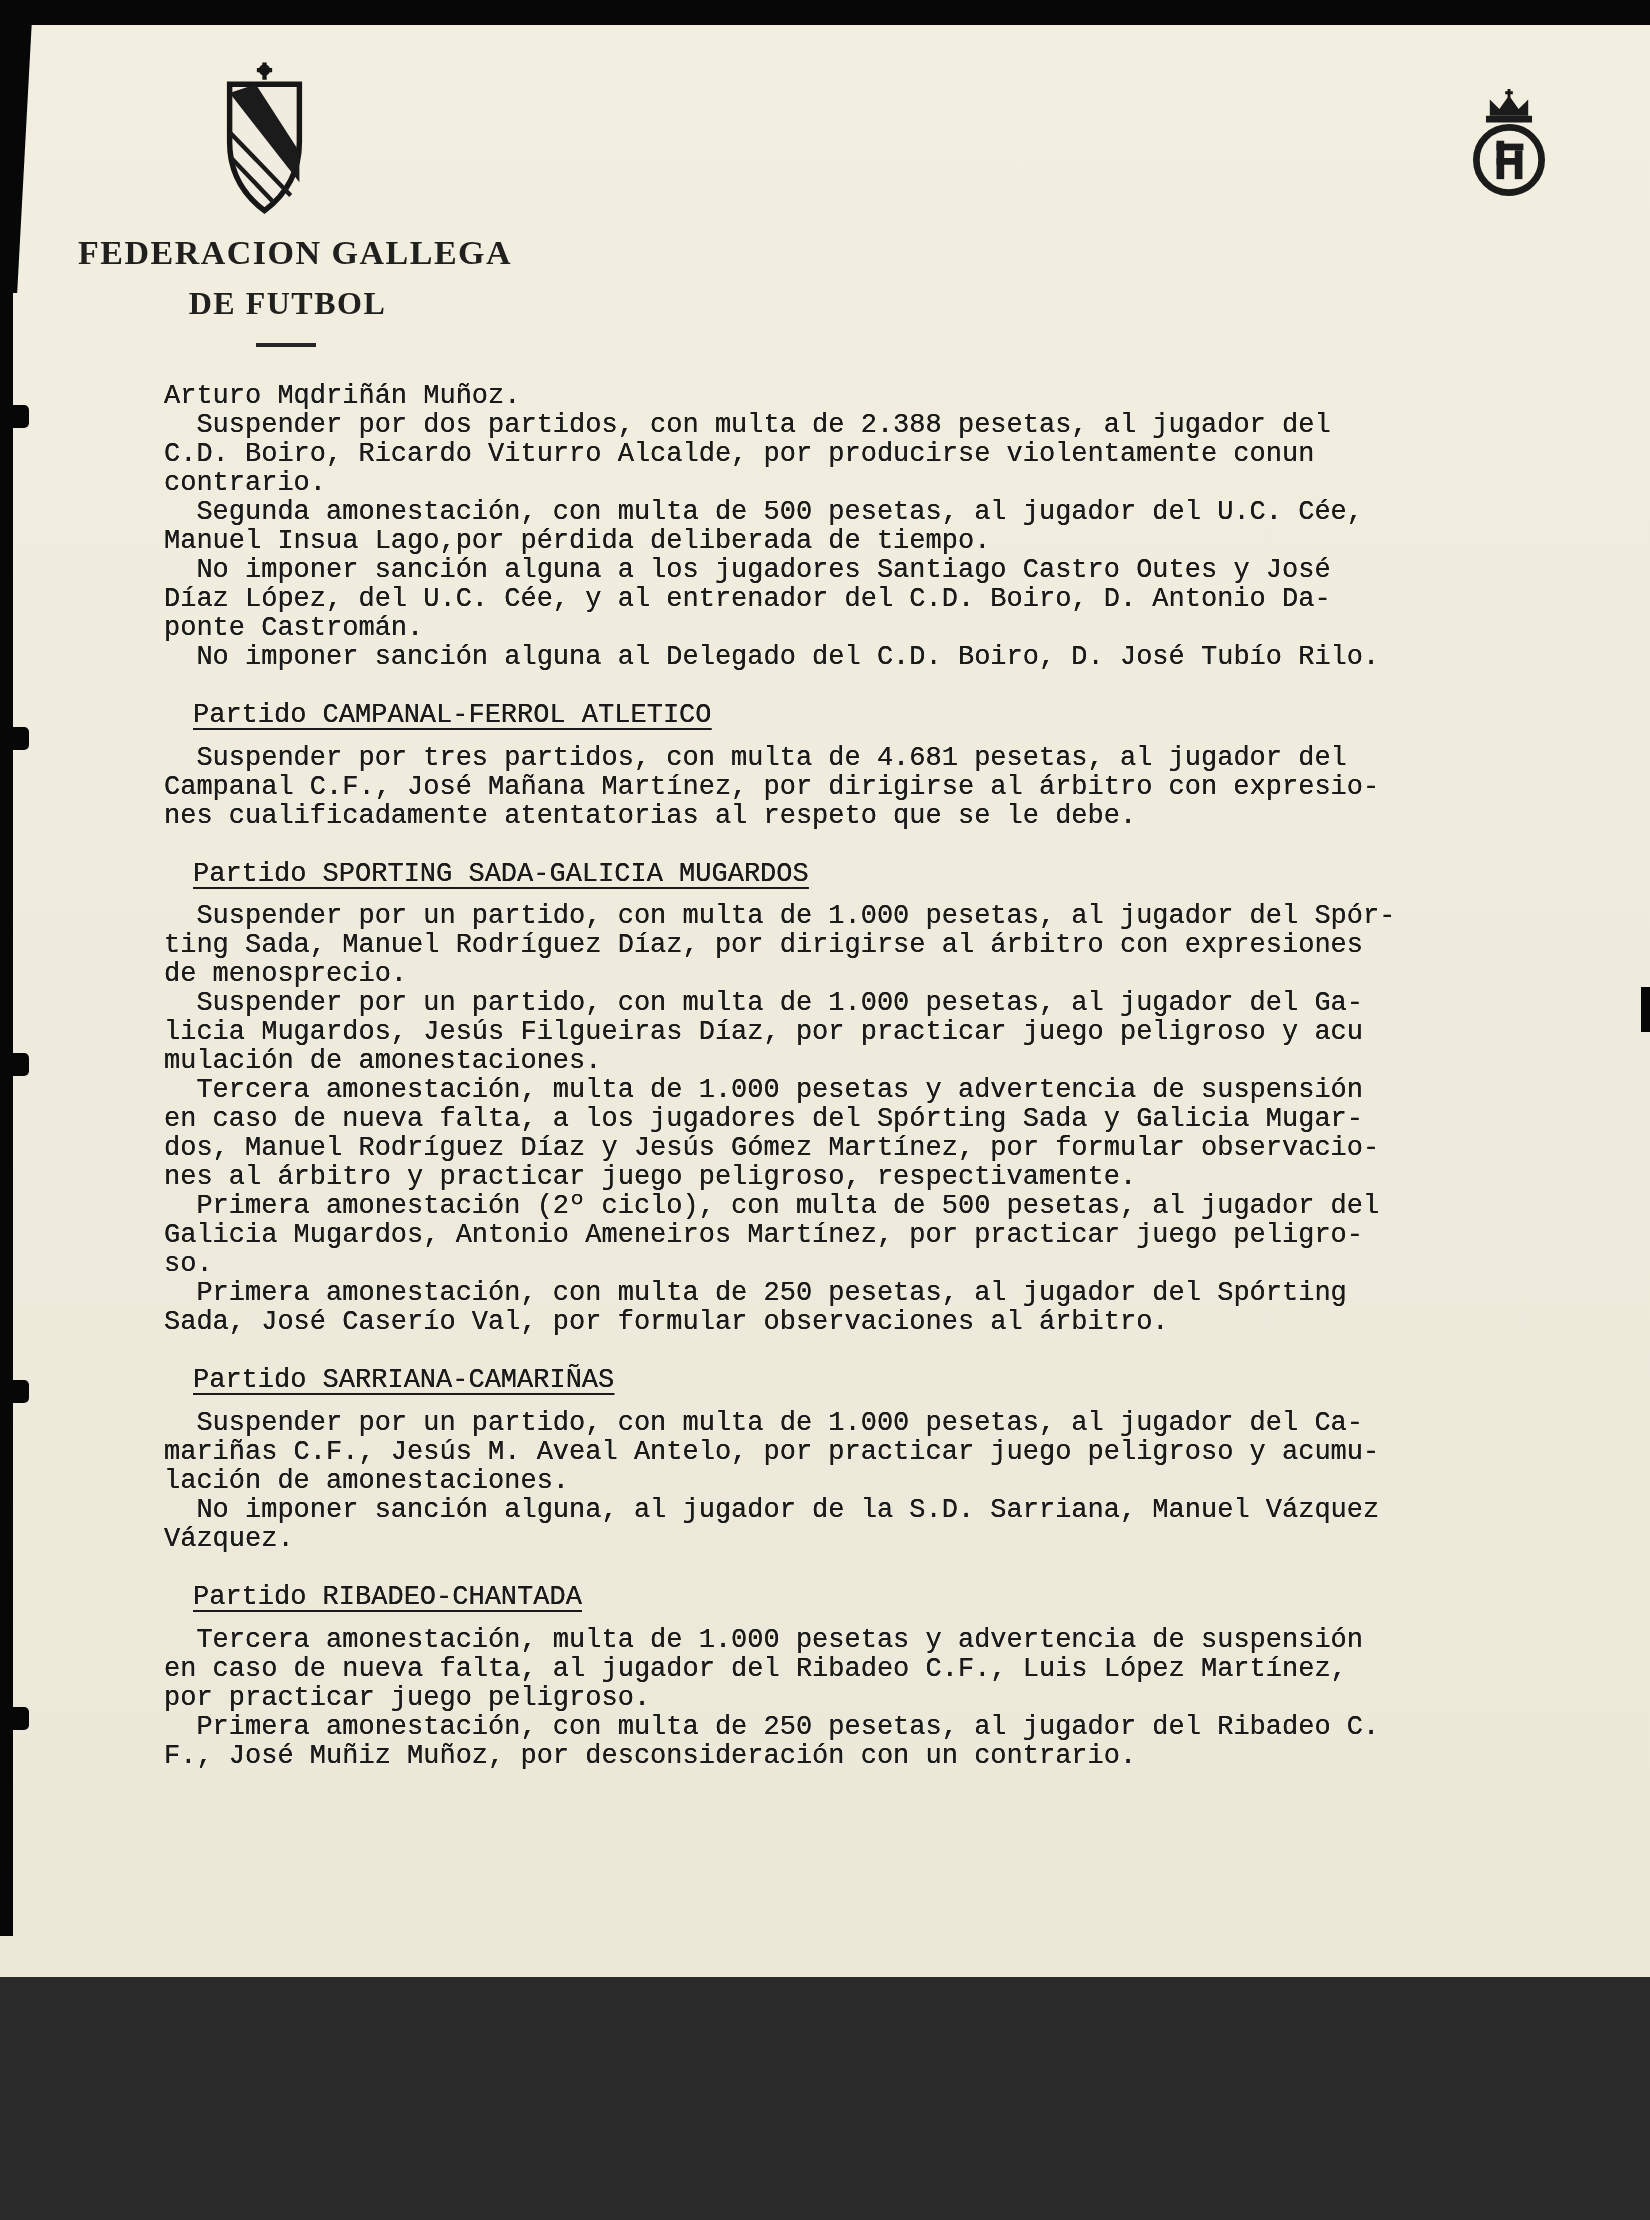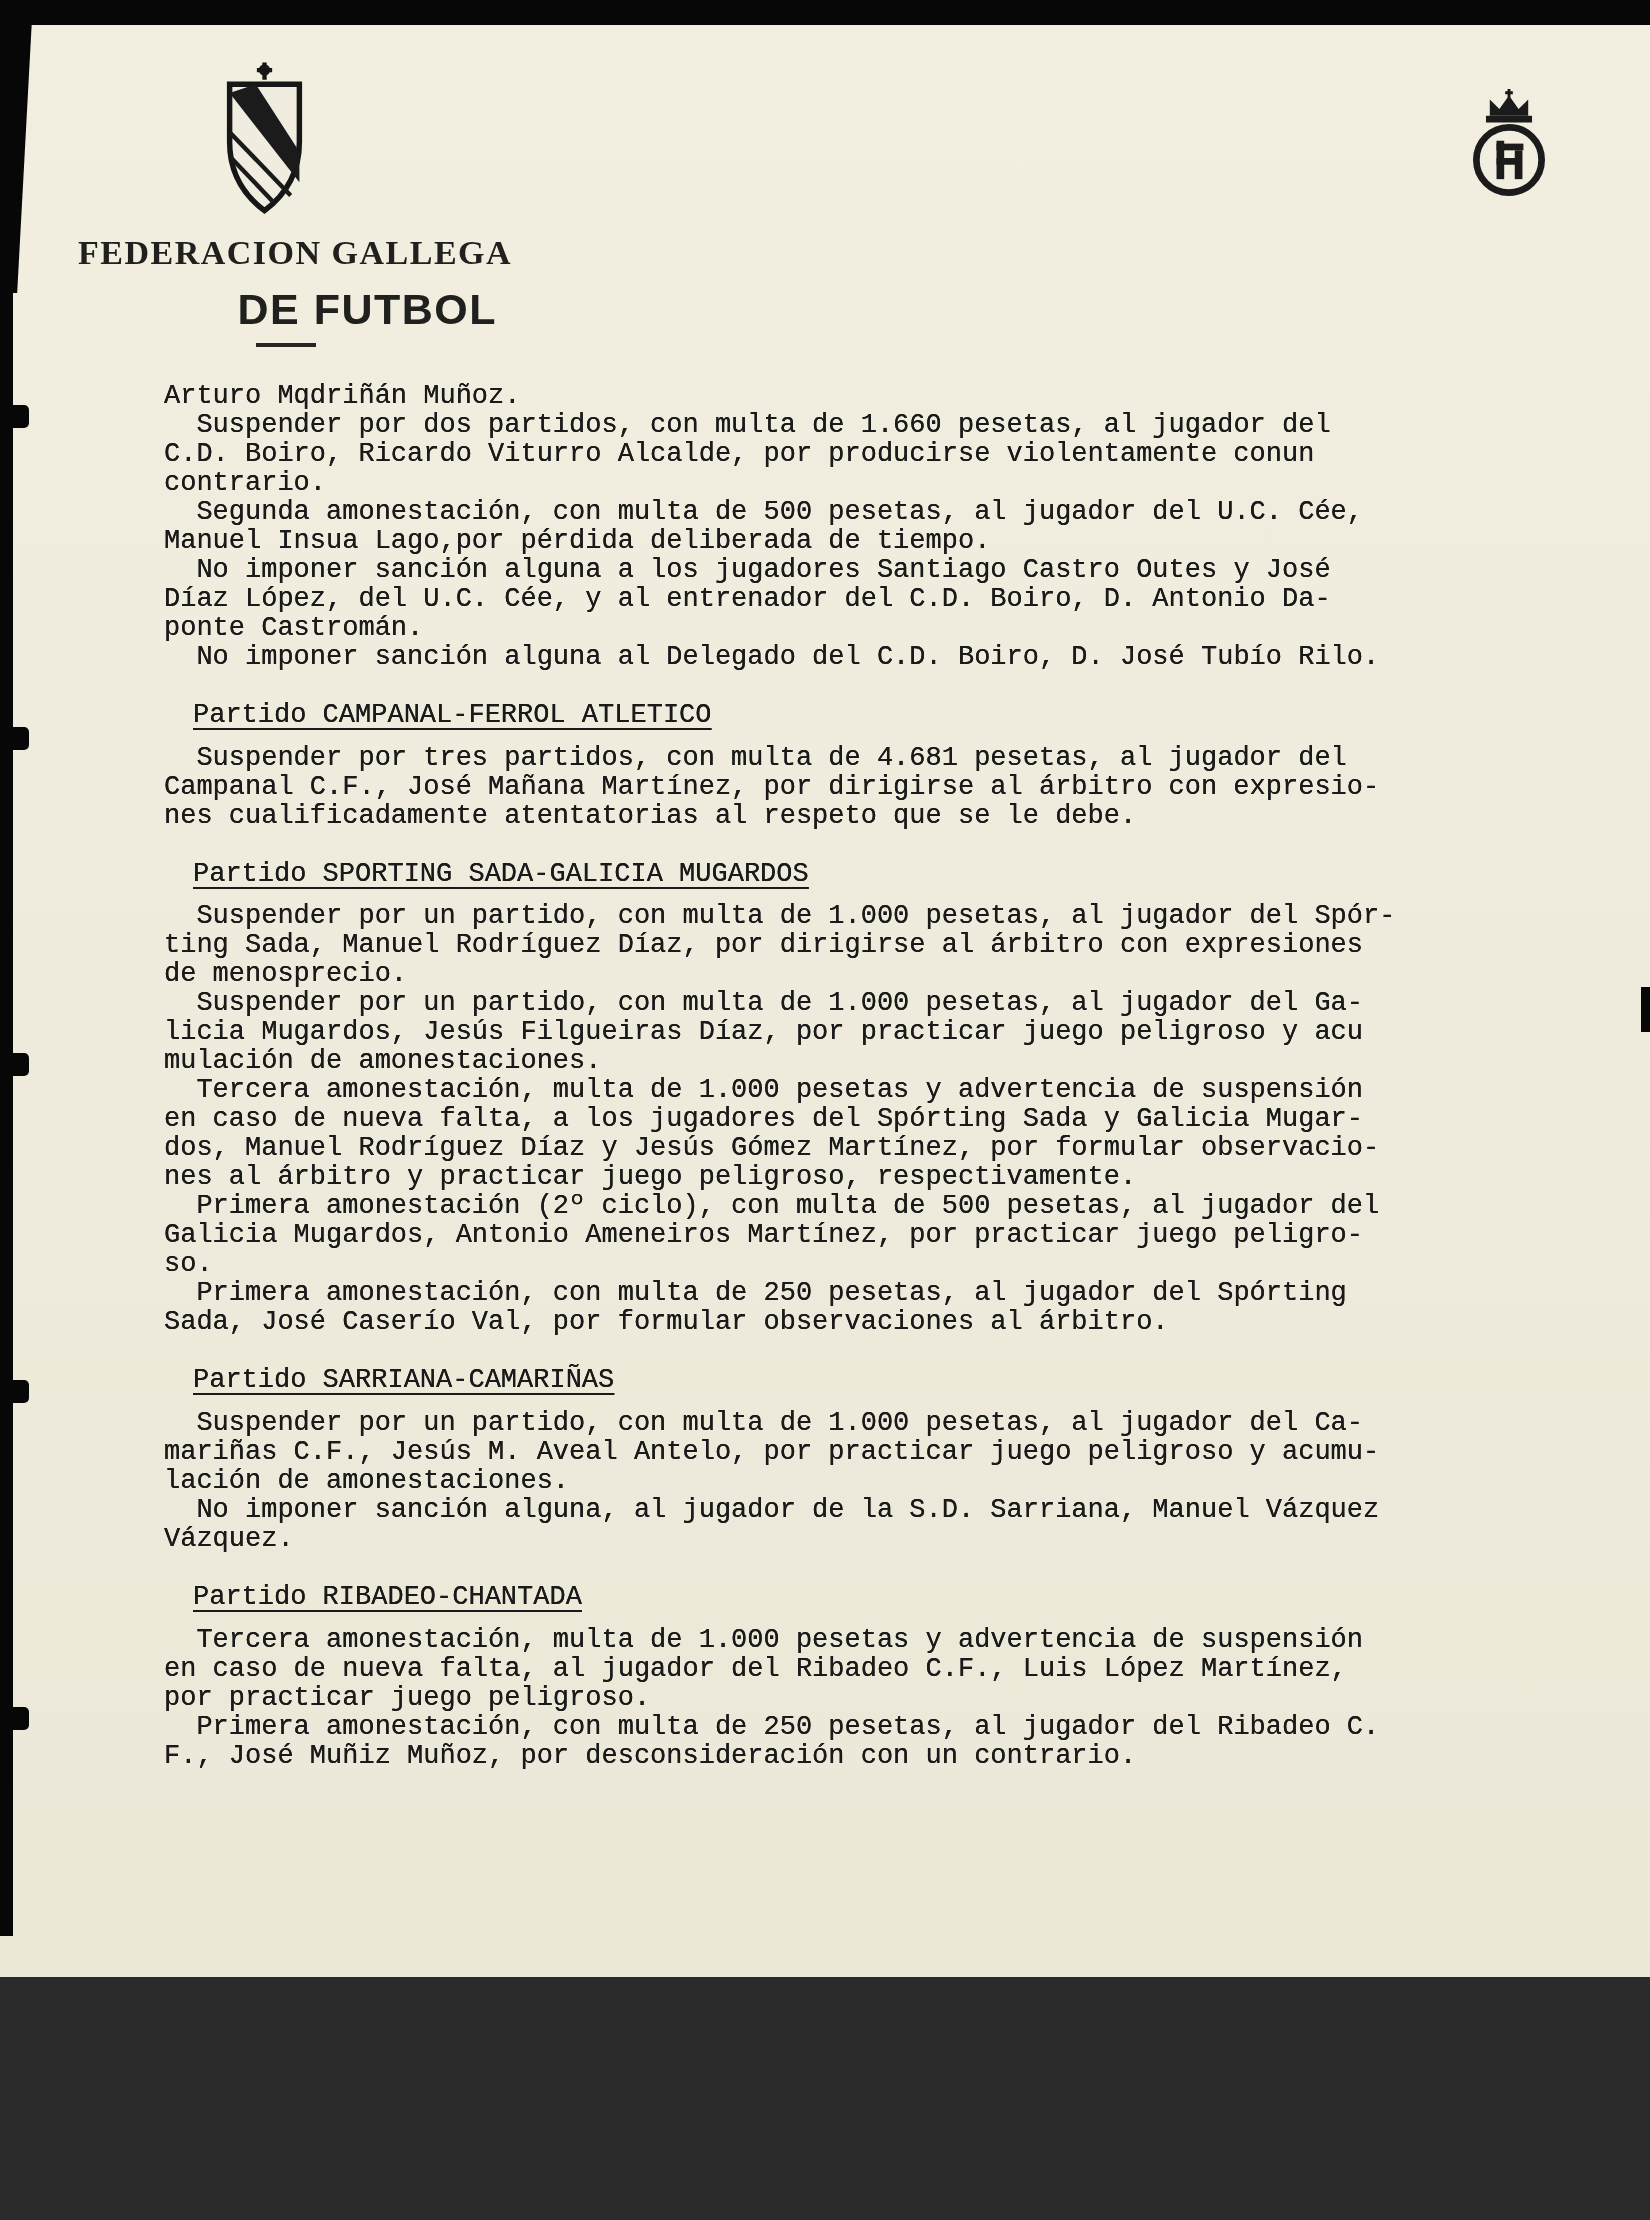--- a/index.html
+++ b/index.html
@@ -26,23 +26,23 @@
   
   .logo-shield { position: absolute; left: 210px; top: 59px; width: 109px; height: 166px; }
   .logo-crest  { position: absolute; left: 1461px; top: 88px; width: 96px; height: 117px; }
   .org1 {
     position: absolute; left: 78px; top: 234px;
     font-family: "Liberation Serif", "DejaVu Serif", serif;
     font-weight: bold; font-size: 34px; letter-spacing: 1.5px; color: #20201e;
     white-space: nowrap;
   }
   .org2 {
-    position: absolute; left: 78px; top: 285px; width: 419px; text-align: right;
-    font-family: Liberation Sans, sans-serif;
-    font-weight: bold; font-size: 43px; letter-spacing: 1.5px; color: #20201e;
+    position: absolute; left: 78px; top: 285px; width: 419px; text-align: center;
+    font-family: Liberation Serif, serif;
+    font-weight: bold; font-size: 32px; letter-spacing: 1.5px; color: #20201e;
   }
   .lh-rule { position: absolute; left: 256px; top: 343px; width: 60px; height: 3.9px; background: #262624; }
 
   
   .body-text {
     position: absolute; left: 164px; top: 382px; width: 1432px;
     font-size: 27px; line-height: 29px;
     text-shadow: 0 0 0.6px currentColor;
   }
   .para { white-space: pre-wrap; margin: 0; }
@@ -88,21 +88,21 @@
     <rect x="37" y="72" width="23" height="7" fill="#1b1b1b"></rect>
     <rect x="56" y="64" width="8" height="30" fill="#1b1b1b"></rect>
   </svg>
 
   <div class="org1">FEDERACION GALLEGA</div>
   <div class="org2">DE FUTBOL</div>
   <div class="lh-rule"></div>
 
   <main class="body-text">
     <div class="para">Arturo Mqdriñán Muñoz.</div>
-    <div class="para">  Suspender por dos partidos, con multa de 1.660 pesetas, al jugador del
+    <div class="para">  Suspender por dos partidos, con multa de 2.388 pesetas, al jugador del
 C.D. Boiro, Ricardo Viturro Alcalde, por producirse violentamente conun
 contrario.</div>
     <div class="para">  Segunda amonestación, con multa de 500 pesetas, al jugador del U.C. Cée,
 Manuel Insua Lago,por pérdida deliberada de tiempo.</div>
     <div class="para">  No imponer sanción alguna a los jugadores Santiago Castro Outes y José
 Díaz López, del U.C. Cée, y al entrenador del C.D. Boiro, D. Antonio Da-
 ponte Castromán.</div>
     <div class="para">  No imponer sanción alguna al Delegado del C.D. Boiro, D. José Tubío Rilo.</div>
 
     <section>

